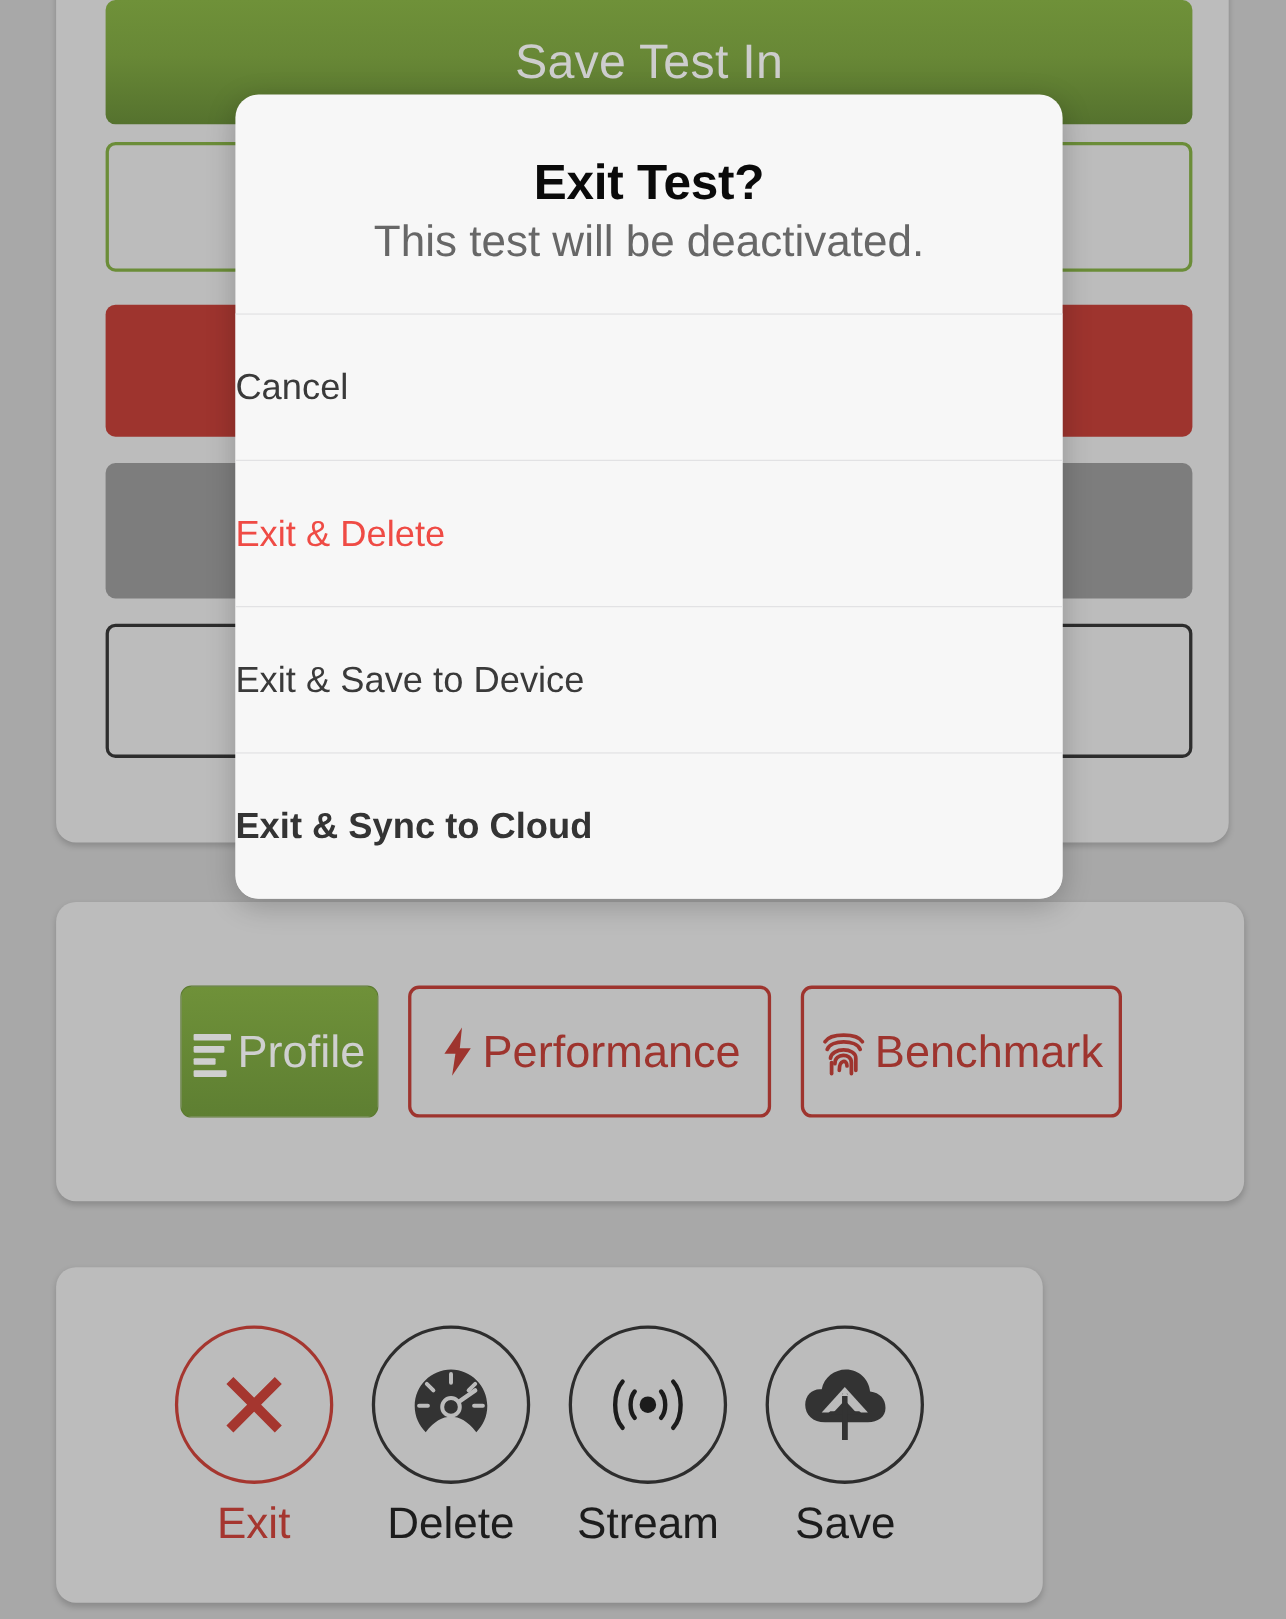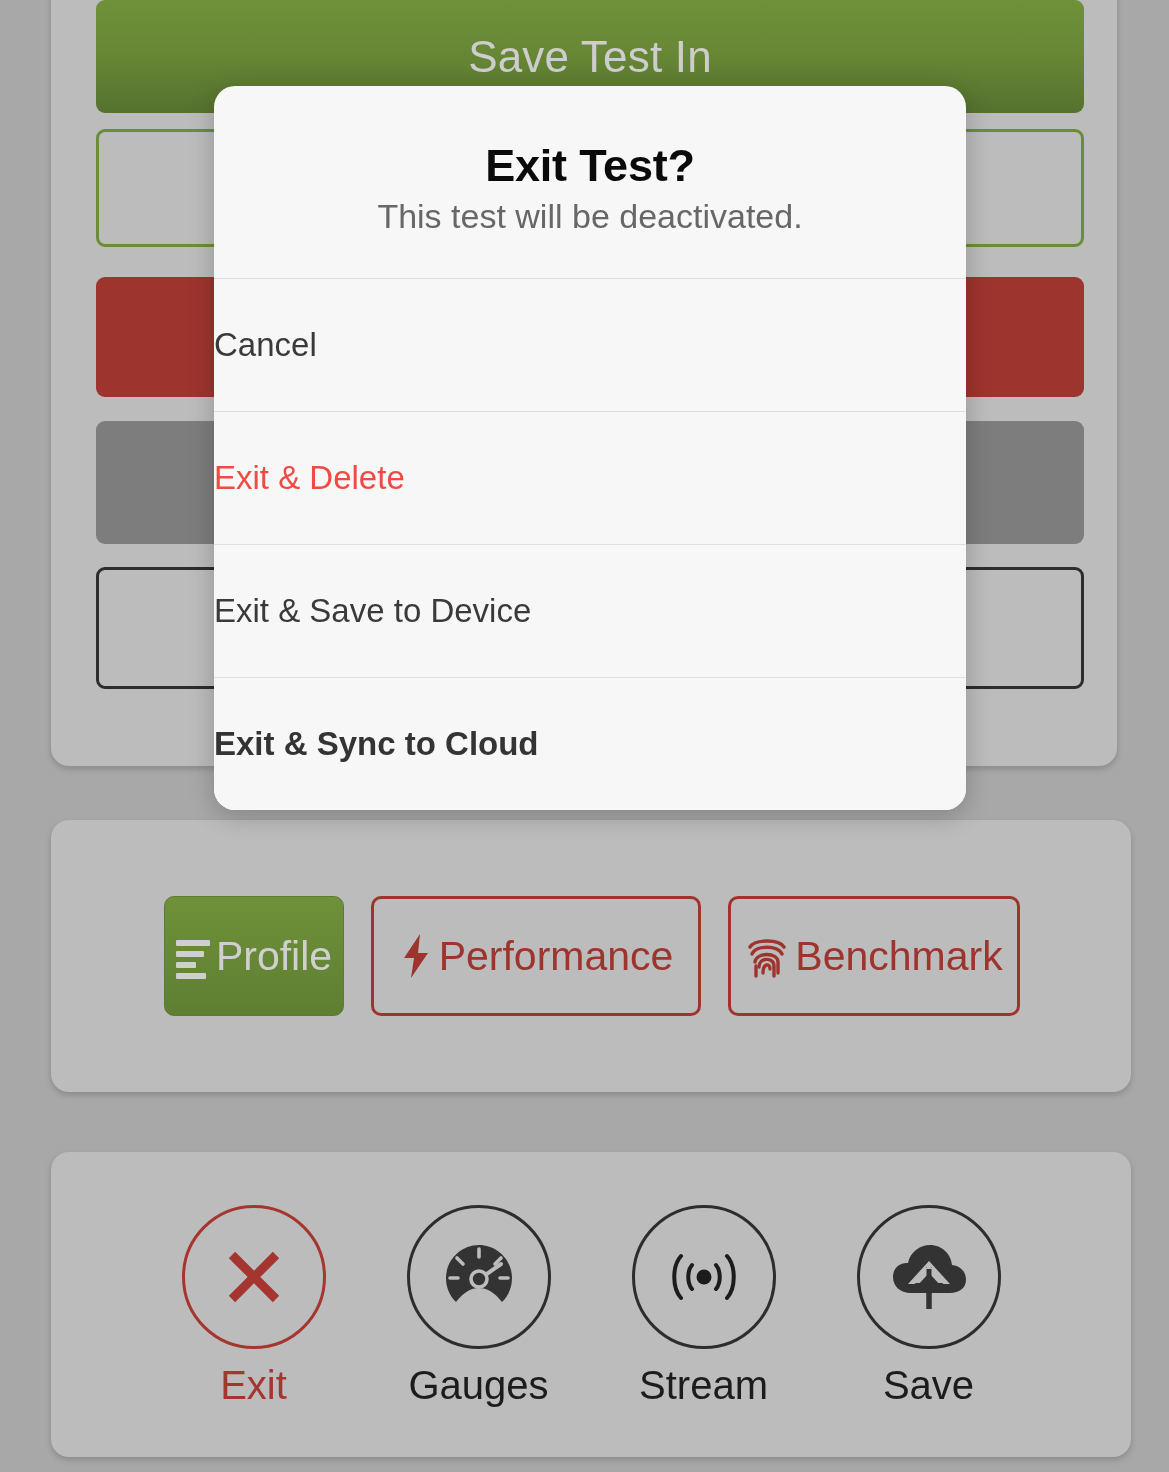--- a/index.html
+++ b/index.html
@@ -126,21 +126,21 @@
   .list-icon i { display: block; height: 6px; background: #cfcfcf; border-radius: 1px; }
   .list-icon i:nth-child(1) { width: 34px; }
   .list-icon i:nth-child(2) { width: 28px; }
   .list-icon i:nth-child(3) { width: 20px; }
   .list-icon i:nth-child(4) { width: 30px; }
 
   
   #toolbar-panel {
     left: 51px;
     top: 1152px;
-    width: 1080px;
+    width: 897px;
     height: 305px;
     display: flex;
     align-items: center;
     justify-content: space-around;
     padding: 0 90px;
     box-sizing: border-box;
   }
 
   .tool {
     display: flex;
@@ -185,21 +185,21 @@
   }
   #alert-title {
     font-size: 45px;
     font-weight: bold;
     color: #0a0a0a;
     line-height: 1.05;
     margin-bottom: 8px;
     letter-spacing: -0.2px;
   }
   #alert-message {
-    font-size: 34px;
+    font-size: 40px;
     color: #676767;
     line-height: 1.15;
   }
   .alert-action {
     height: 132px;
     display: flex;
     align-items: center;
     border-top: 1px solid #dfdfe2;
     font-size: 33px;
     cursor: pointer;
@@ -282,21 +282,21 @@
             <path d="M41 13 L41 21"></path>
             <path d="M19 22 L25 28"></path>
             <path d="M63 22 L57 28"></path>
             <path d="M12 42 L20 42"></path>
             <path d="M70 42 L62 42"></path>
           </g>
           <path d="M43 42 L63 28" stroke="#bcbcbc" stroke-width="4" stroke-linecap="round"></path>
           <circle cx="41" cy="43" r="8" fill="#333333" stroke="#bcbcbc" stroke-width="3.6"></circle>
         </svg>
       </span>
-      <span class="tool-label">Gauges</span>
+      <span class="tool-label">Delete</span>
     </div>
 
     <div class="tool">
       <span class="tool-circle">
         <svg width="82" height="76" viewBox="0 0 82 76" aria-hidden="true" fill="none" stroke="#1c1c1c" stroke-width="4" stroke-linecap="round">
           <circle cx="41" cy="38" r="7.5" fill="#1c1c1c" stroke="none"></circle>
           <path d="M29 26 C24 32, 24 44, 29 50"></path>
           <path d="M53 26 C58 32, 58 44, 53 50"></path>
           <path d="M18 17 C9 27, 9 49, 18 59"></path>
           <path d="M64 17 C73 27, 73 49, 64 59"></path>

